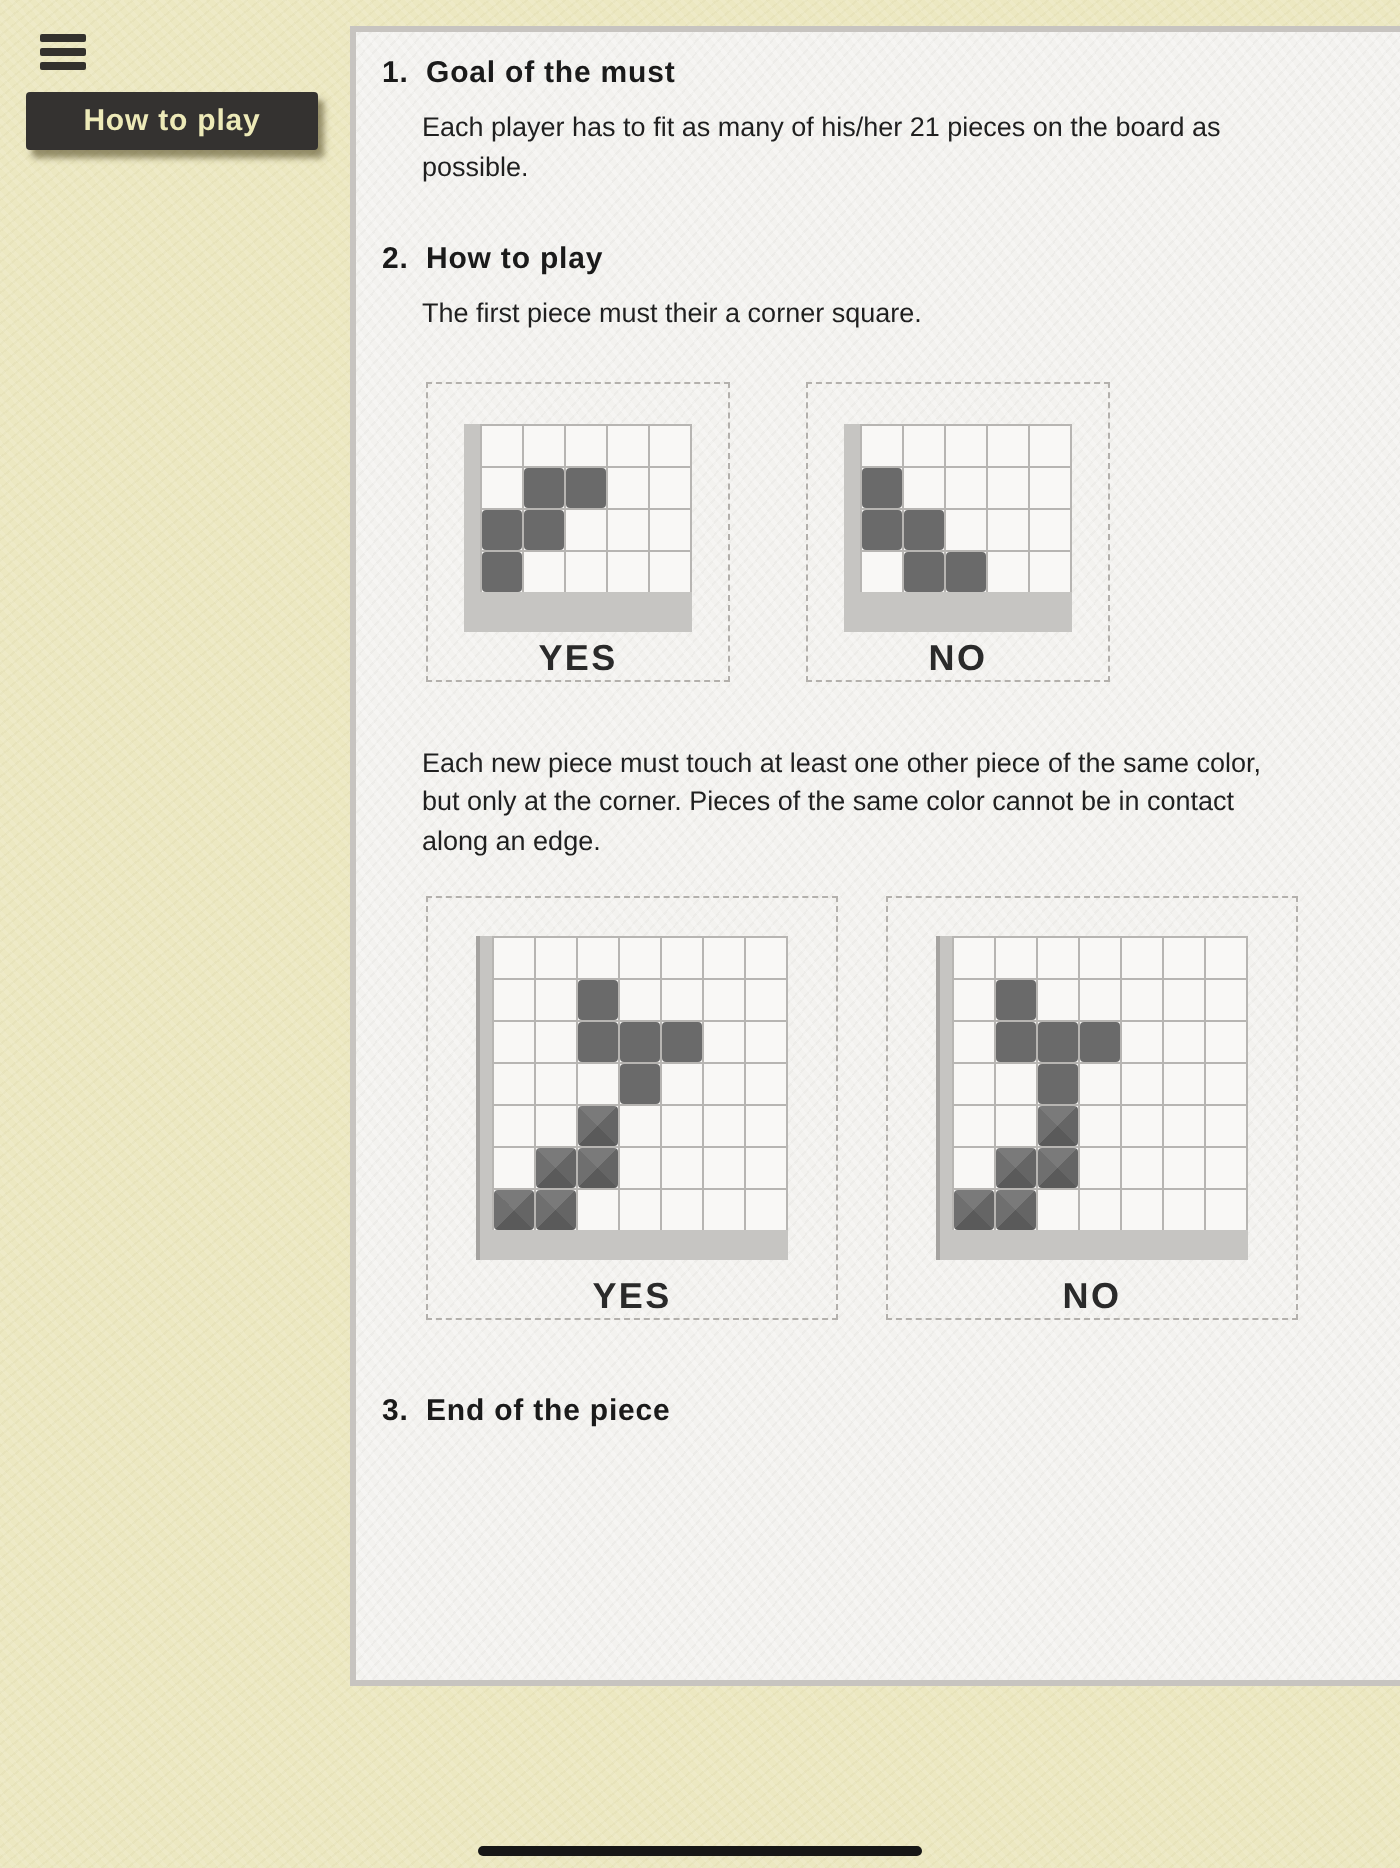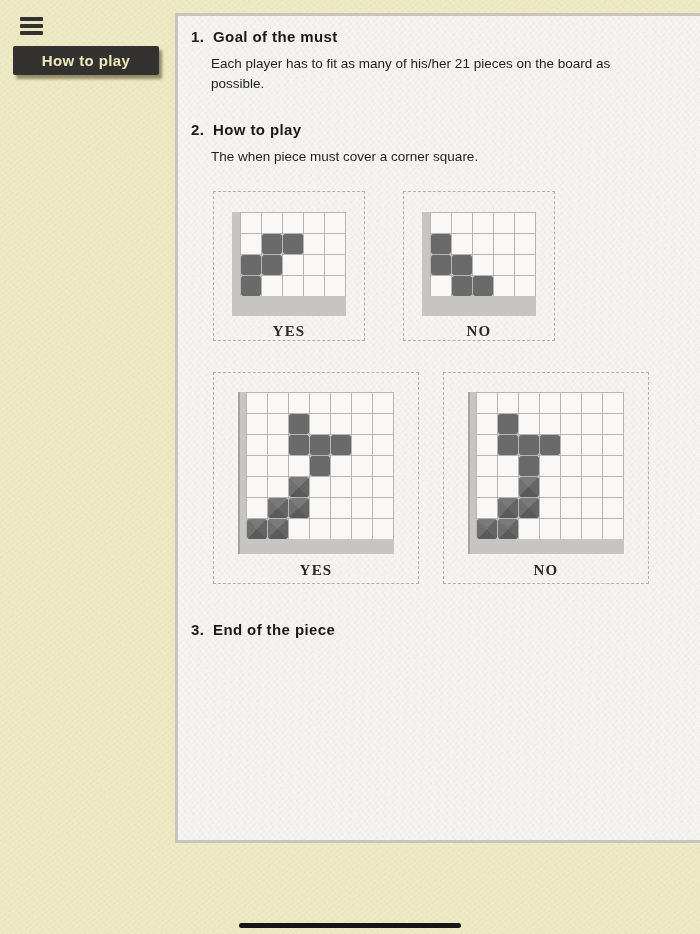--- a/index.html
+++ b/index.html
@@ -41,21 +41,21 @@
   .mb-h{margin-bottom:13px;}
   .diagram-row{display:flex;margin-left:22px;}
   .diagram-box{
     border:1px dashed #b3b0ac;box-sizing:border-box;
     display:flex;flex-direction:column;align-items:center;
   }
   .diagram-box.small{width:152px;height:150px;padding-top:20px;margin-right:38px;}
   .diagram-box.large{width:206px;height:212px;padding-top:19px;margin-right:24px;}
   .diagram-box:last-child{margin-right:0;}
   .board{position:relative;}
-  .dlabel{font-size:15px;font-weight:bold;letter-spacing:1.2px;color:#2a2a2a;margin-top:7px;font-family:Liberation Serif, serif;}
+  .dlabel{font-size:18px;font-weight:bold;letter-spacing:1.2px;color:#2a2a2a;margin-top:7px;}
   .diagram-box.large .dlabel{margin-top:8px;}
   .home-indicator{
     position:absolute;left:50%;bottom:6px;transform:translateX(-50%);
     width:222px;height:5px;border-radius:2.5px;background:#161616;cursor:grab;
   }
 </style>
 </head>
 <body>
 
 <div>
@@ -74,21 +74,21 @@
       <span class="num">1.</span>
       <span class="ttl">Goal of the must</span>
     </div>
     <p class="para mb-sec">Each player has to fit as many of his/her 21 pieces on the board as
 possible.</p>
 
     <div class="heading">
       <span class="num">2.</span>
       <span class="ttl">How to play</span>
     </div>
-    <p class="para mb-before-diag">The when piece must cover a corner square.</p>
+    <p class="para mb-before-diag">The first piece must their a corner square.</p>
 
     <div class="diagram-row mb-after-diag1">
       <div class="diagram-box small">
         <div class="board" style="width: 114px; height: 104px; background: rgb(183, 181, 178);">
             <div style="left: 9px; top: 1px; width: 20px; height: 20px; background: rgb(249, 248, 246); position: absolute;"></div>
             <div style="left: 30px; top: 1px; width: 20px; height: 20px; background: rgb(249, 248, 246); position: absolute;"></div>
             <div style="left: 51px; top: 1px; width: 20px; height: 20px; background: rgb(249, 248, 246); position: absolute;"></div>
             <div style="left: 72px; top: 1px; width: 20px; height: 20px; background: rgb(249, 248, 246); position: absolute;"></div>
             <div style="left: 93px; top: 1px; width: 20px; height: 20px; background: rgb(249, 248, 246); position: absolute;"></div>
             <div style="left: 9px; top: 22px; width: 20px; height: 20px; background: rgb(249, 248, 246); position: absolute;"></div>
@@ -143,20 +143,23 @@
             <div style="left: 9px; top: 22px; width: 20px; height: 20px; background: rgb(106, 106, 106); border-radius: 2px; position: absolute;"></div>
             <div style="left: 9px; top: 43px; width: 20px; height: 20px; background: rgb(106, 106, 106); border-radius: 2px; position: absolute;"></div>
             <div style="left: 30px; top: 43px; width: 20px; height: 20px; background: rgb(106, 106, 106); border-radius: 2px; position: absolute;"></div>
             <div style="left: 30px; top: 64px; width: 20px; height: 20px; background: rgb(106, 106, 106); border-radius: 2px; position: absolute;"></div>
             <div style="left: 51px; top: 64px; width: 20px; height: 20px; background: rgb(106, 106, 106); border-radius: 2px; position: absolute;"></div>
           </div>
         <div class="dlabel">NO</div>
       </div>
     </div>
 
+    <p class="para mb-before-diag2">Each new piece must touch at least one other piece of the same color,
+but only at the corner. Pieces of the same color cannot be in contact
+along an edge.</p>
 
     <div class="diagram-row mb-after-diag2">
       <div class="diagram-box large">
         <div class="board" style="width: 156px; height: 162px; background: rgb(183, 181, 178);">
             <div style="left: 9px; top: 1px; width: 20px; height: 20px; background: rgb(249, 248, 246); position: absolute;"></div>
             <div style="left: 30px; top: 1px; width: 20px; height: 20px; background: rgb(249, 248, 246); position: absolute;"></div>
             <div style="left: 51px; top: 1px; width: 20px; height: 20px; background: rgb(249, 248, 246); position: absolute;"></div>
             <div style="left: 72px; top: 1px; width: 20px; height: 20px; background: rgb(249, 248, 246); position: absolute;"></div>
             <div style="left: 93px; top: 1px; width: 20px; height: 20px; background: rgb(249, 248, 246); position: absolute;"></div>
             <div style="left: 114px; top: 1px; width: 20px; height: 20px; background: rgb(249, 248, 246); position: absolute;"></div>

